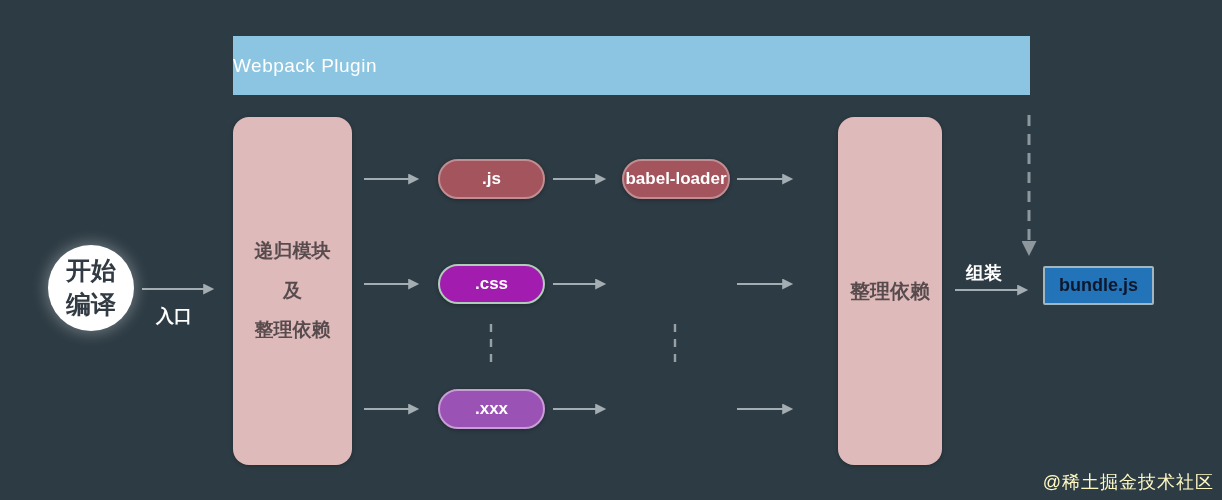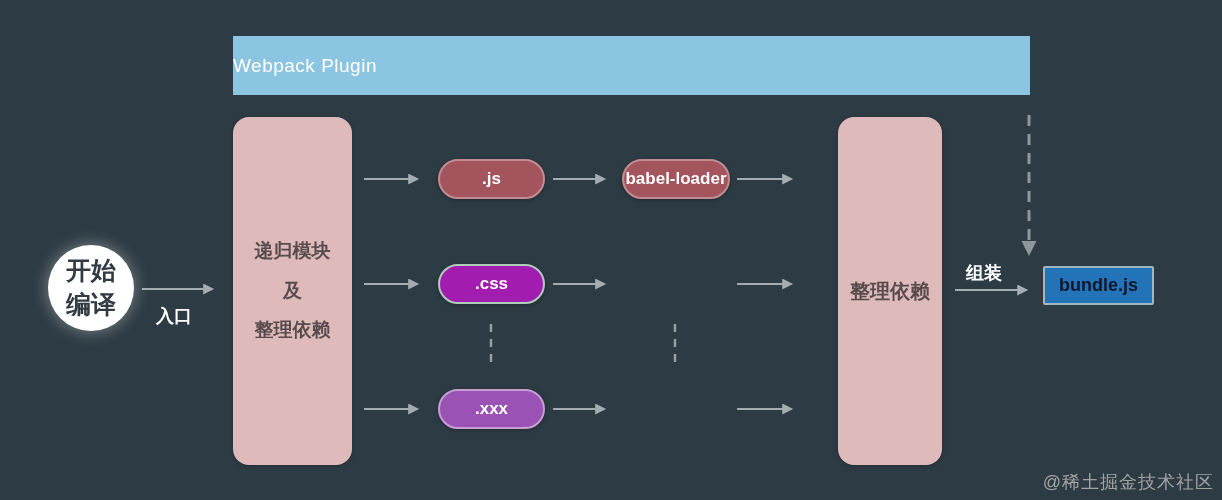--- a/index.html
+++ b/index.html
@@ -64,21 +64,21 @@
   .bundle-box {
     position: absolute; left: 1043px; top: 266px; width: 111px; height: 39px; z-index: 2;
     background: #2273b8; border: 2px solid #a2b6c0; border-radius: 2px;
     box-sizing: border-box;
     display: flex; align-items: center; justify-content: center;
     color: #0f172a; font-size: 18px; font-weight: 700;
   }
 
   .watermark {
     position: absolute; right: 8px; top: 470px; z-index: 2;
-    color: #a3a3a3; font-size: 18px; letter-spacing: 1px; white-space: nowrap;
+    color: #fef9c3; font-size: 18px; letter-spacing: 1px; white-space: nowrap;
   }
 </style>
 </head>
 <body>
 
 <div class="stage">
 
   <svg class="arrows" width="1222" height="500" viewBox="0 0 1222 500">
     <defs>
       <marker id="ah" viewBox="0 0 10 10" refX="8" refY="5" markerWidth="13" markerHeight="11" orient="auto" markerUnits="userSpaceOnUse">

